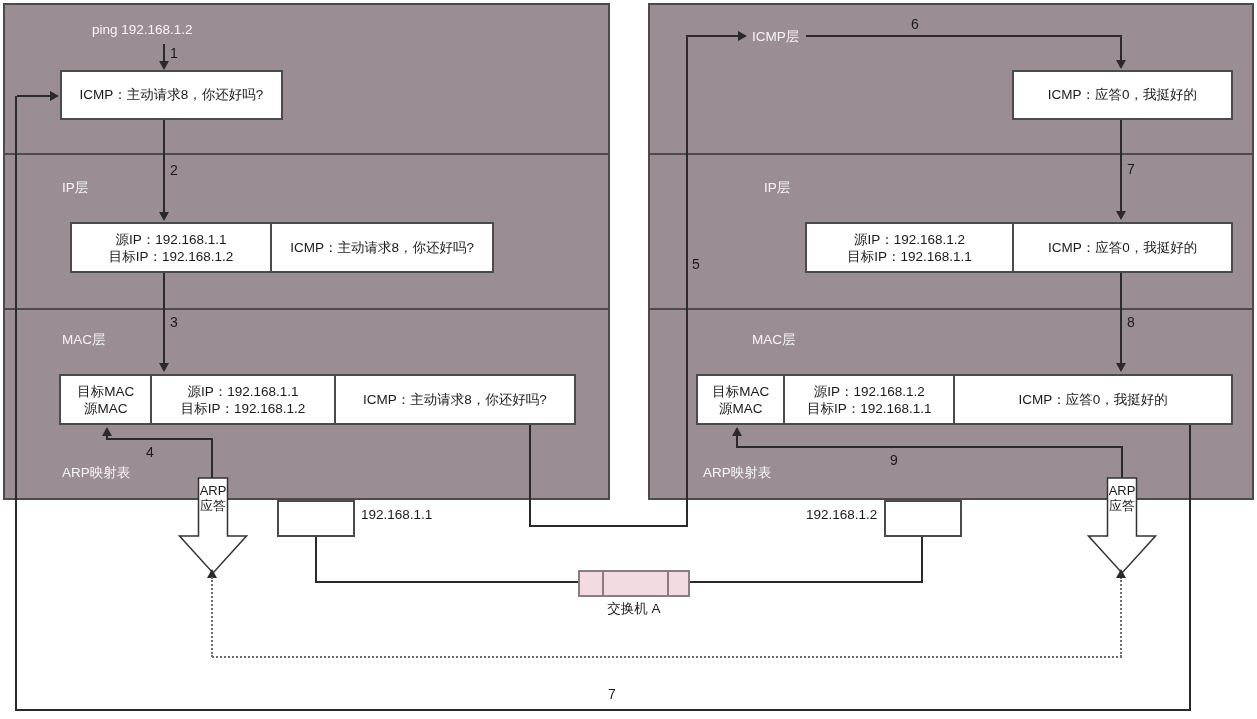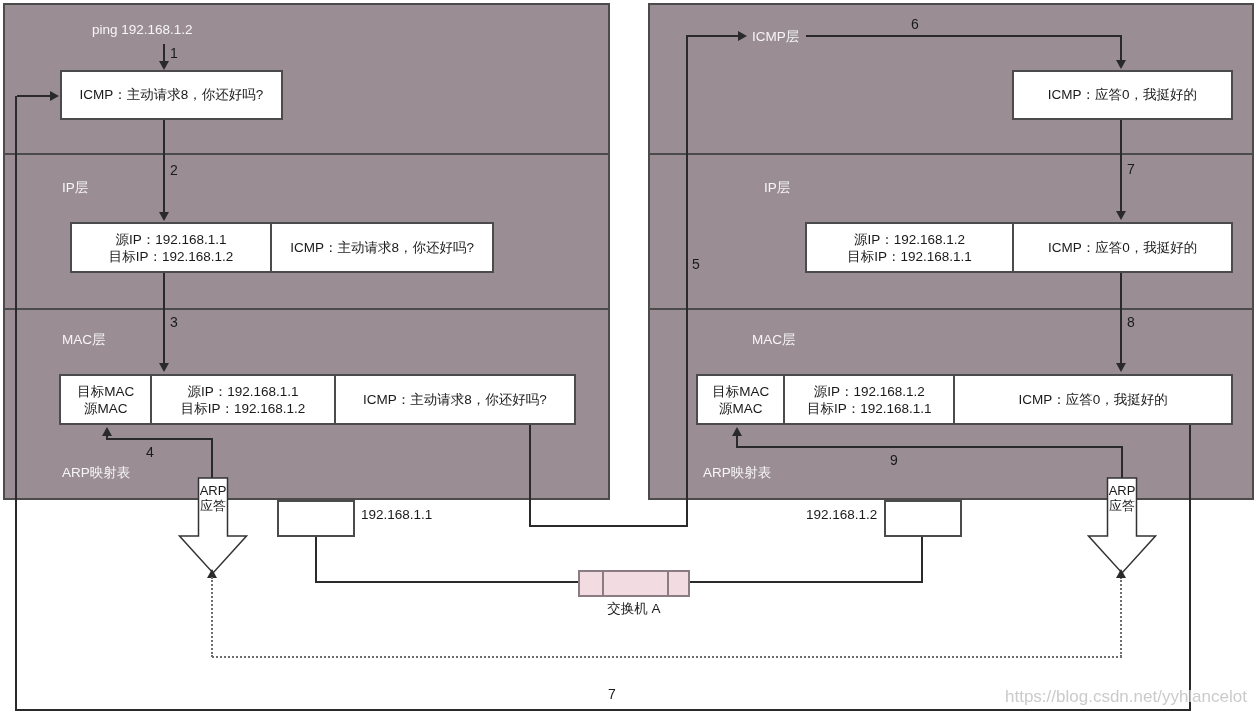--- a/index.html
+++ b/index.html
@@ -178,15 +178,14 @@
   <div class="line-h" style="left:15px;top:709px;width:1176px;"></div>
   <div class="line-v" style="left:15px;top:96px;height:615px;"></div>
   <div class="step" style="left:608px;top:686px;">7</div>
 
   <div class="arr-up" style="left:207px;top:569px;"></div>
   <div class="dot-v" style="left:211px;top:577px;height:80px;"></div>
   <div class="dot-h" style="left:212px;top:656px;width:910px;"></div>
   <div class="dot-v" style="left:1120px;top:577px;height:80px;"></div>
   <div class="arr-up" style="left:1116px;top:569px;"></div>
 
-  <div class="watermark" style="left:1005px;top:687px;">https://blog.csdn.net/yyhlancelot</div>
 
 </div>
 
 </body></html>

